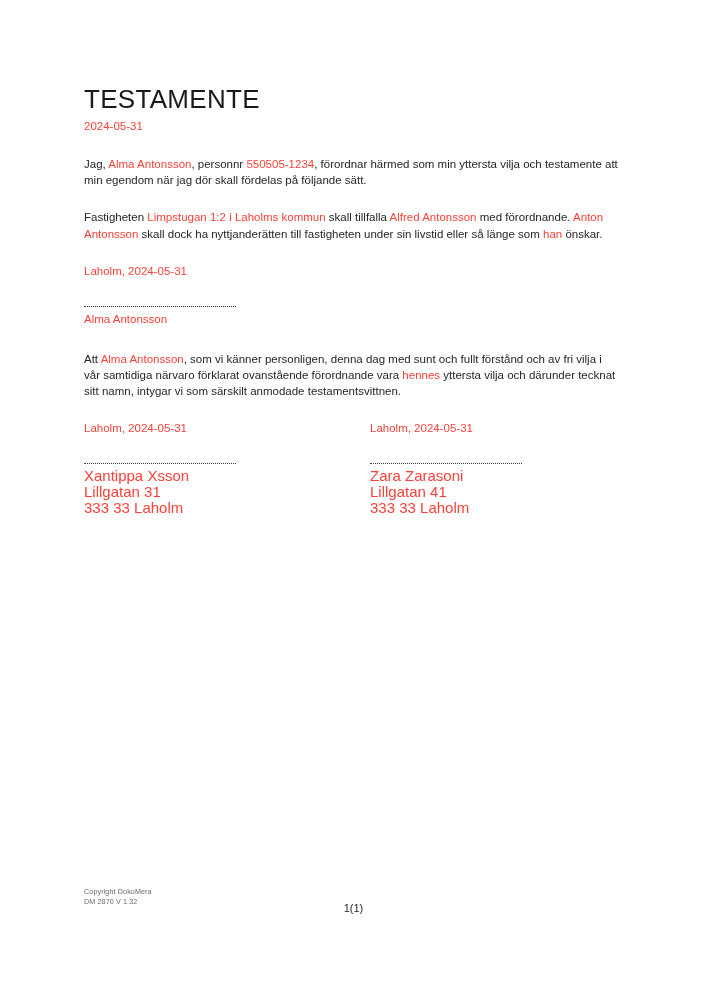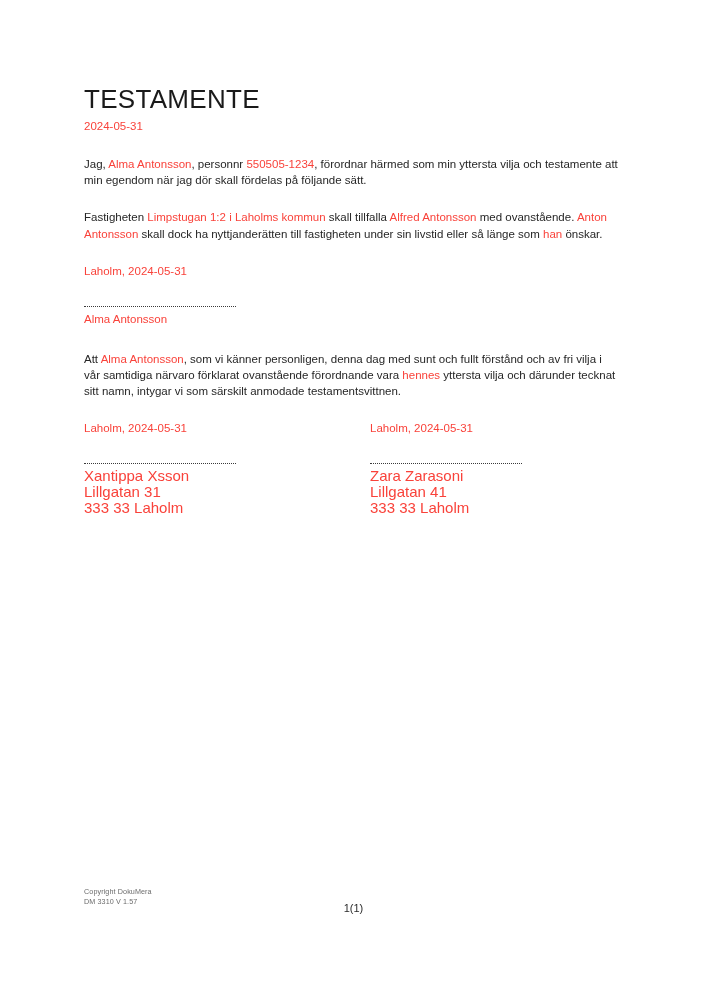--- a/index.html
+++ b/index.html
@@ -113,21 +113,21 @@
 
 <div class="page">
 
   <div class="content">
 
     <h1 class="doc-title">TESTAMENTE</h1>
     <div class="doc-date">2024-05-31</div>
 
     <p class="body"><span>Jag, </span><span class="var">Alma Antonsson</span><span>, personnr </span><span class="var">550505-1234</span><span>, förordnar härmed som min yttersta vilja och testamente att min egendom när jag dör skall fördelas på följande sätt.</span></p>
 
-    <p class="body"><span>Fastigheten </span><span class="var">Limpstugan 1:2 i Laholms kommun</span><span> skall tillfalla </span><span class="var">Alfred Antonsson</span><span> med ovanstående. </span><span class="var">Anton Antonsson</span><span> skall dock ha nyttjanderätten till fastigheten under sin livstid eller så länge som </span><span class="var">han</span><span> önskar.</span></p>
+    <p class="body"><span>Fastigheten </span><span class="var">Limpstugan 1:2 i Laholms kommun</span><span> skall tillfalla </span><span class="var">Alfred Antonsson</span><span> med förordnande. </span><span class="var">Anton Antonsson</span><span> skall dock ha nyttjanderätten till fastigheten under sin livstid eller så länge som </span><span class="var">han</span><span> önskar.</span></p>
 
 
     <p class="place-date">Laholm, 2024-05-31</p>
 
     <div class="sig-gap"></div>
 
     <div class="dotline"></div>
     <p class="sig-name">Alma Antonsson</p>
 
     <div class="block-gap-2"></div>
@@ -161,16 +161,16 @@
     </div>
 
   </div>
 
   <div class="page-number">
     <span>1(1)</span>
   </div>
 
   <div class="footer-note">
     <div>Copyright DokuMera</div>
-    <div>DM 3310 V 1.57</div>
+    <div>DM 2870 V 1.32</div>
   </div>
 
 </div>
 
 </body></html>

